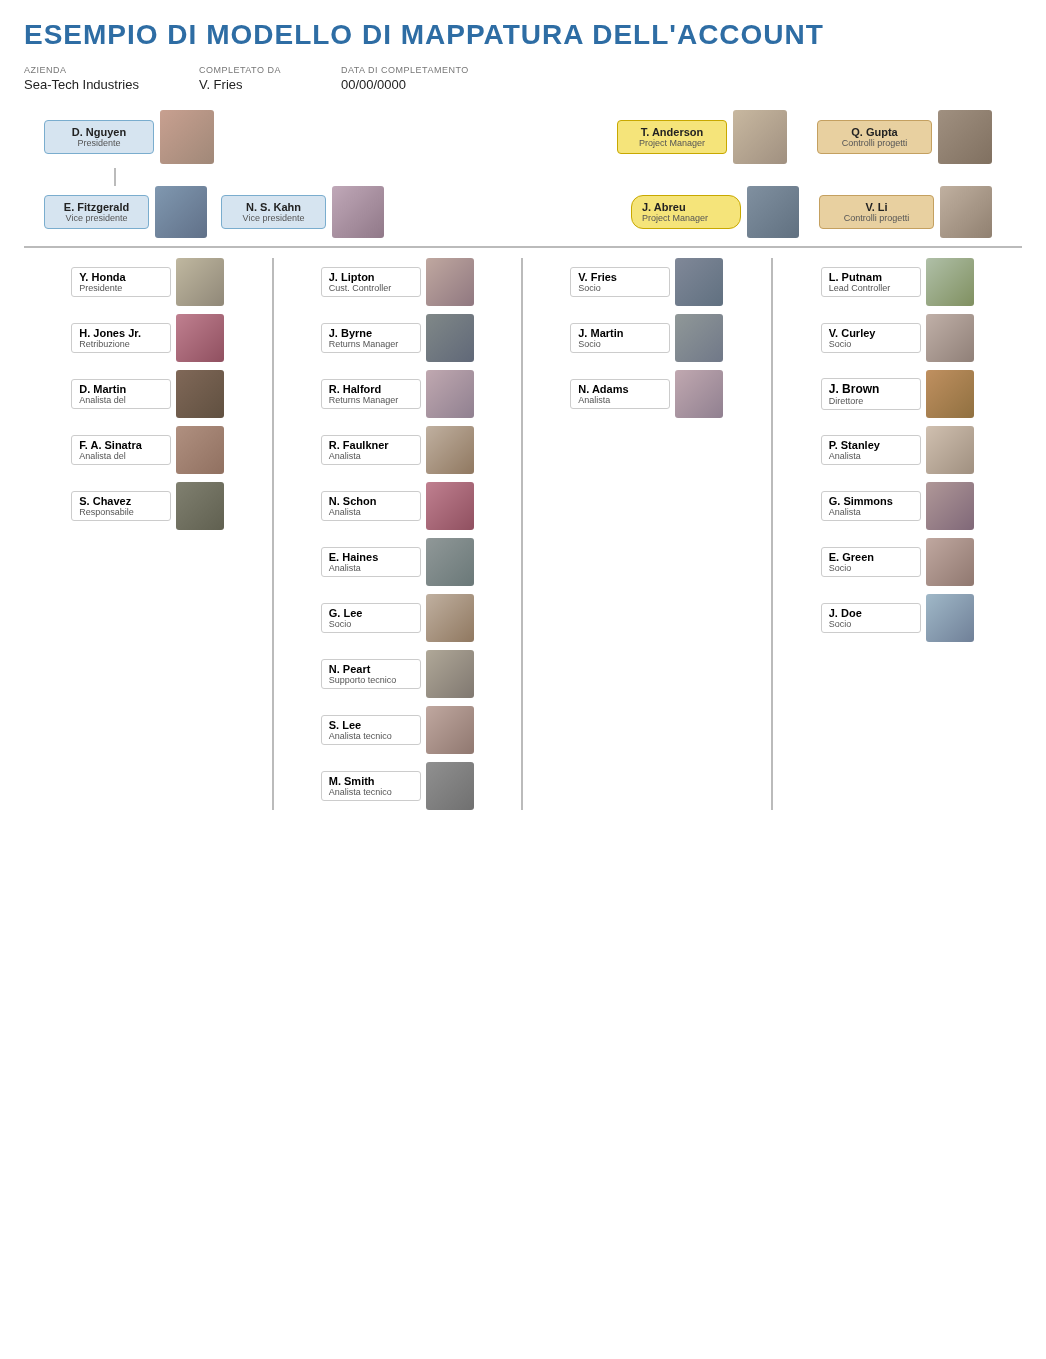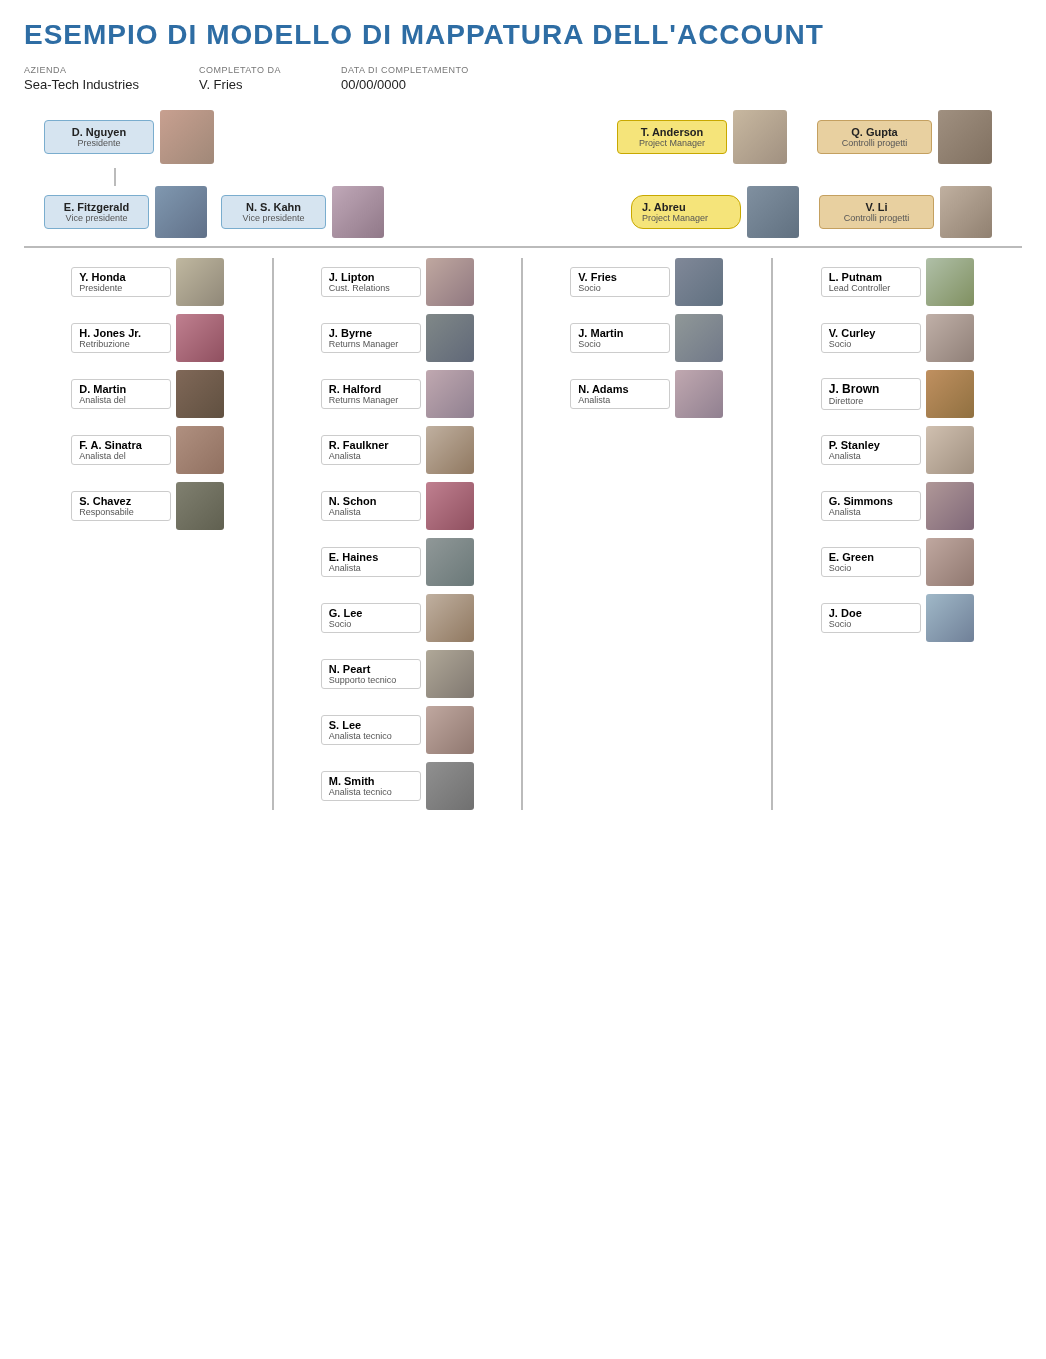--- a/index.html
+++ b/index.html
@@ -223,21 +223,21 @@
         <div style="width:48px;height:48px;background:linear-gradient(135deg,#808070,#606050);border-radius:3px;flex-shrink:0;"></div>
       </div>
 
     </div>
 
     <div style="display:flex;flex-direction:column;align-items:center;gap:8px;border-right:2px solid #bbb;padding:0 6px;">
 
       <div style="display:flex;align-items:center;gap:5px;">
         <div style="border:1.5px solid #ccc;border-radius:3px;padding:3px 7px;background:#fff;min-width:100px;">
           <div style="font-size:11px;font-weight:700;">J. Lipton</div>
-          <div style="font-size:9px;color:#555;">Cust. Relations</div>
+          <div style="font-size:9px;color:#555;">Cust. Controller</div>
         </div>
         <div style="width:48px;height:48px;background:linear-gradient(135deg,#c0a8a0,#907880);border-radius:3px;flex-shrink:0;"></div>
       </div>
 
       <div style="display:flex;align-items:center;gap:5px;">
         <div style="border:1.5px solid #ccc;border-radius:3px;padding:3px 7px;background:#fff;min-width:100px;">
           <div style="font-size:11px;font-weight:700;">J. Byrne</div>
           <div style="font-size:9px;color:#555;">Returns Manager</div>
         </div>
         <div style="width:48px;height:48px;background:linear-gradient(135deg,#808888,#606878);border-radius:3px;flex-shrink:0;"></div>

